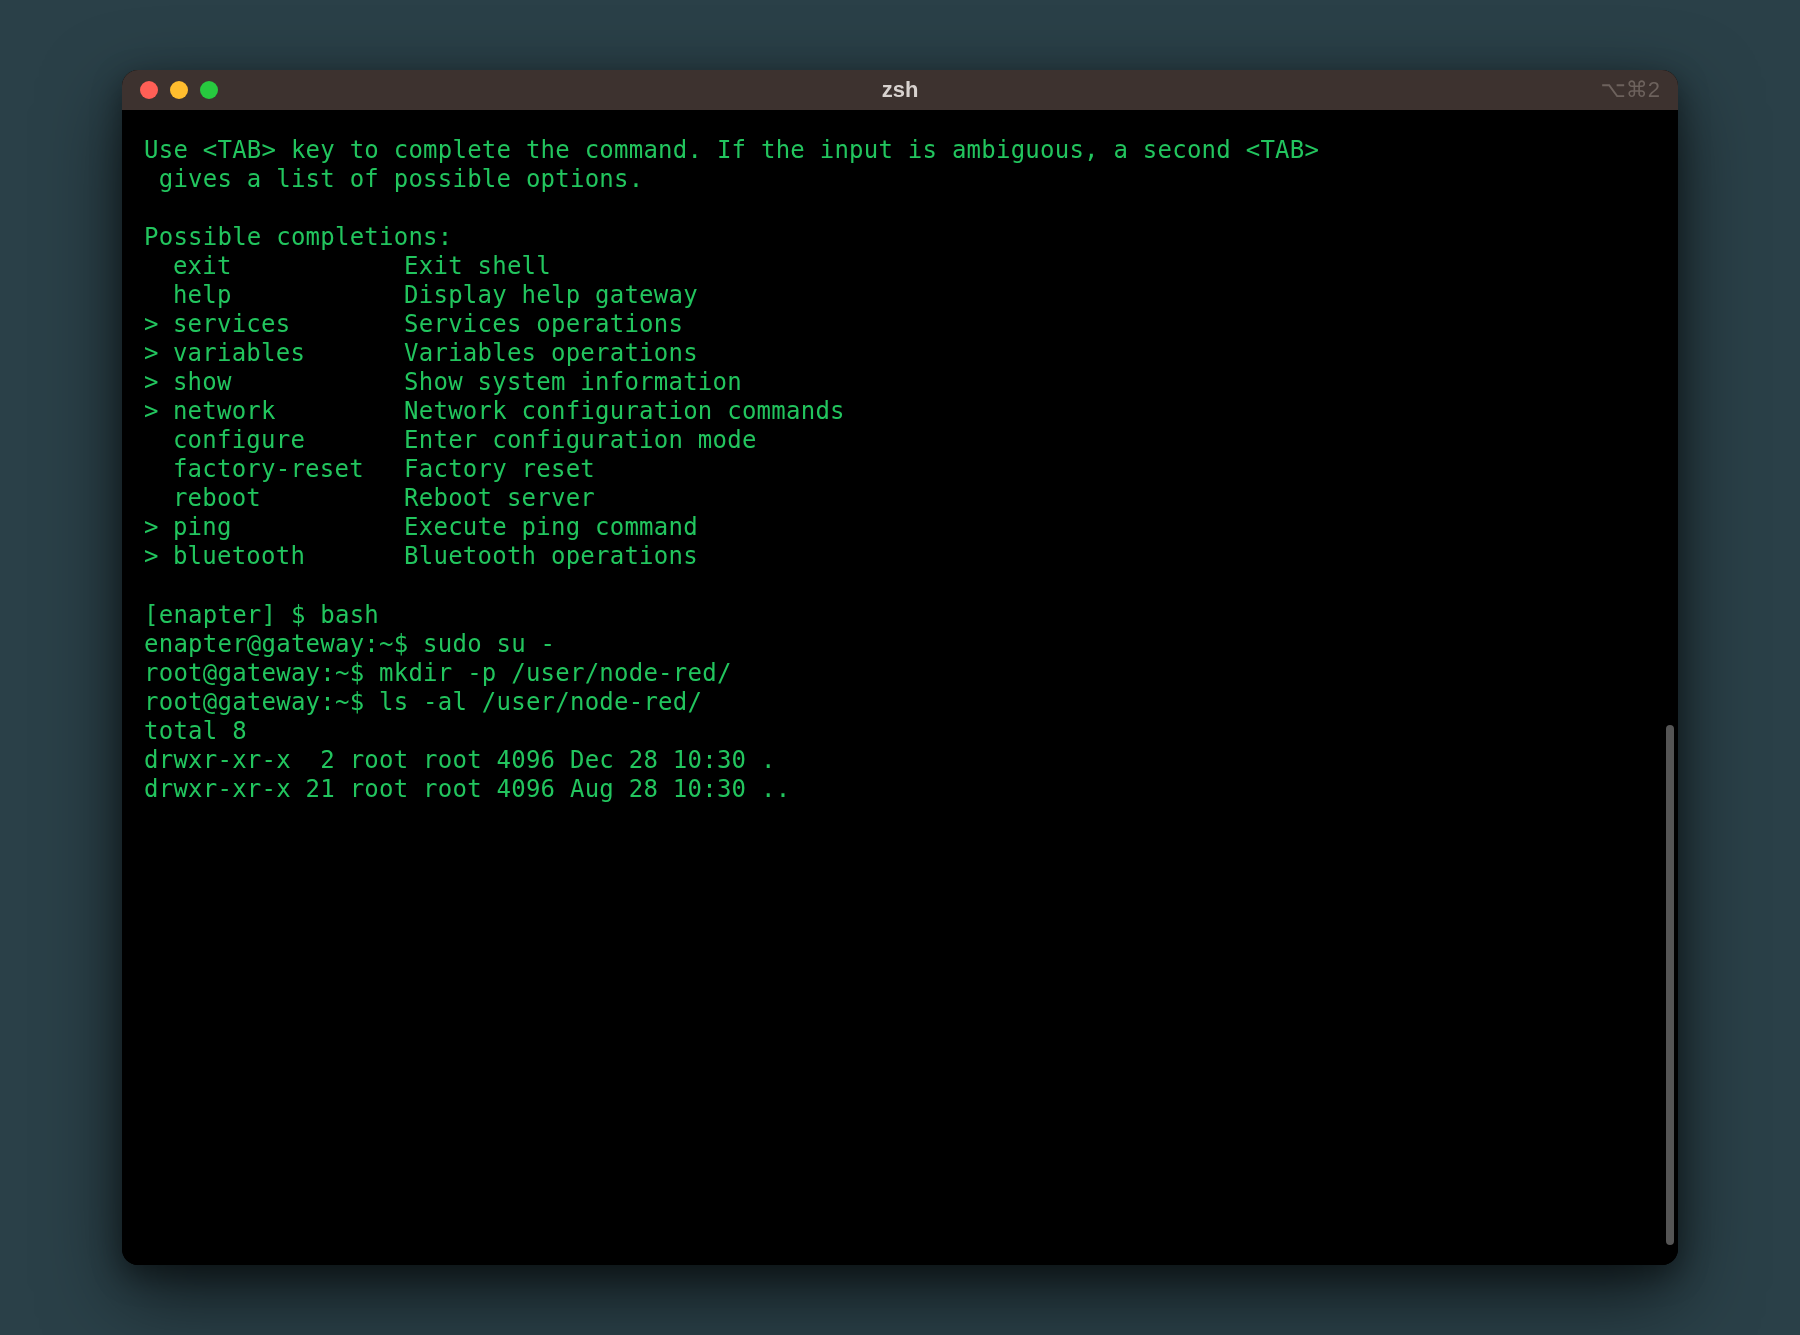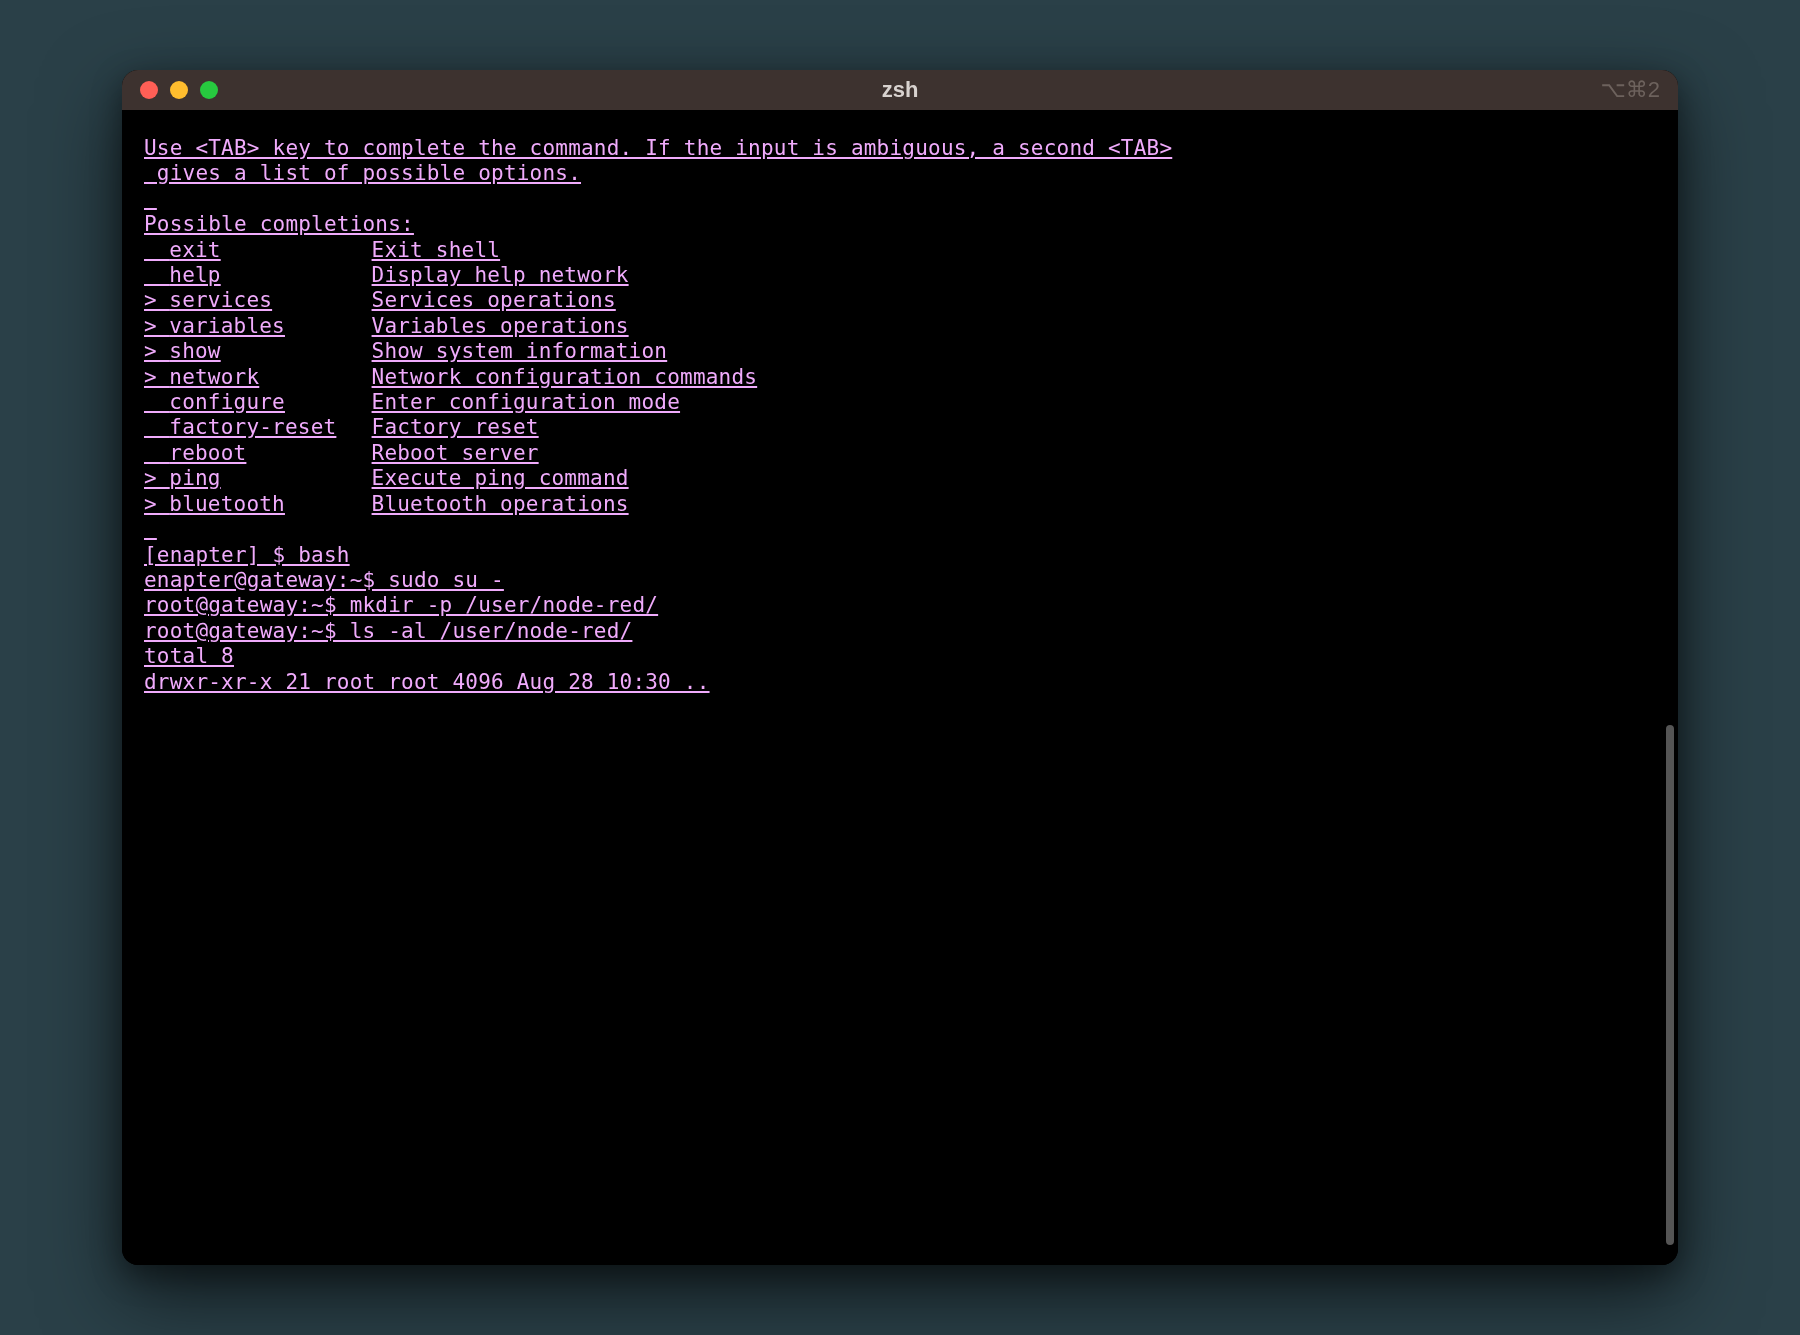--- a/index.html
+++ b/index.html
@@ -78,26 +78,25 @@
       width: 10px;
     }
     .terminal-content::-webkit-scrollbar-track {
       background: transparent;
     }
     .terminal-content::-webkit-scrollbar-thumb {
       background: #5a5a5a;
       border-radius: 5px;
     }
     .term-line {
-      color: #f0abfc;
-      font-size: 21px;
+      color: #22c55e;
+      font-size: 24px;
       line-height: 1.21;
       white-space: pre;
       letter-spacing: 0.01em;
-      text-decoration: underline;
     }
     .completion-row {
       display: flex;
       align-items: center;
     }
     .completion-marker {
       width: 2ch;
       display: inline-block;
     }
     .completion-cmd {
@@ -135,36 +134,37 @@
     <div class="window-badge">⌥⌘2</div>
   </div>
 
   <div class="terminal-content">
     <div class="term-line">Use &lt;TAB&gt; key to complete the command. If the input is ambiguous, a second &lt;TAB&gt;</div>
     <div class="term-line"> gives a list of possible options.</div>
     <div class="term-line">&nbsp;</div>
     <div class="term-line">Possible completions:</div>
 
     <div class="term-line completion-row"> <span class="completion-marker">  </span><span class="completion-cmd">exit</span><span>Exit shell</span></div>
-    <div class="term-line completion-row"> <span class="completion-marker">  </span><span class="completion-cmd">help</span><span>Display help network</span></div>
+    <div class="term-line completion-row"> <span class="completion-marker">  </span><span class="completion-cmd">help</span><span>Display help gateway</span></div>
     <div class="term-line completion-row"> <span class="completion-marker">&gt; </span><span class="completion-cmd">services</span><span>Services operations</span></div>
     <div class="term-line completion-row"> <span class="completion-marker">&gt; </span><span class="completion-cmd">variables</span><span>Variables operations</span></div>
     <div class="term-line completion-row"> <span class="completion-marker">&gt; </span><span class="completion-cmd">show</span><span>Show system information</span></div>
     <div class="term-line completion-row"> <span class="completion-marker">&gt; </span><span class="completion-cmd">network</span><span>Network configuration commands</span></div>
     <div class="term-line completion-row"> <span class="completion-marker">  </span><span class="completion-cmd">configure</span><span>Enter configuration mode</span></div>
     <div class="term-line completion-row"> <span class="completion-marker">  </span><span class="completion-cmd">factory-reset</span><span>Factory reset</span></div>
     <div class="term-line completion-row"> <span class="completion-marker">  </span><span class="completion-cmd">reboot</span><span>Reboot server</span></div>
     <div class="term-line completion-row"> <span class="completion-marker">&gt; </span><span class="completion-cmd">ping</span><span>Execute ping command</span></div>
     <div class="term-line completion-row"> <span class="completion-marker">&gt; </span><span class="completion-cmd">bluetooth</span><span>Bluetooth operations</span></div>
 
     <div class="term-line">&nbsp;</div>
 
     <div class="term-line">[enapter] $ bash</div>
     <div class="term-line">enapter@gateway:~$ sudo su -</div>
     <div class="term-line">root@gateway:~$ mkdir -p /user/node-red/</div>
     <div class="term-line">root@gateway:~$ ls -al /user/node-red/</div>
     <div class="term-line">total 8</div>
+    <div class="term-line">drwxr-xr-x  2 root root 4096 Dec 28 10:30 .</div>
     <div class="term-line">drwxr-xr-x 21 root root 4096 Aug 28 10:30 ..</div>
 
 
     <div class="scroll-indicator"></div>
   </div>
 </div>
 
 </body></html>

